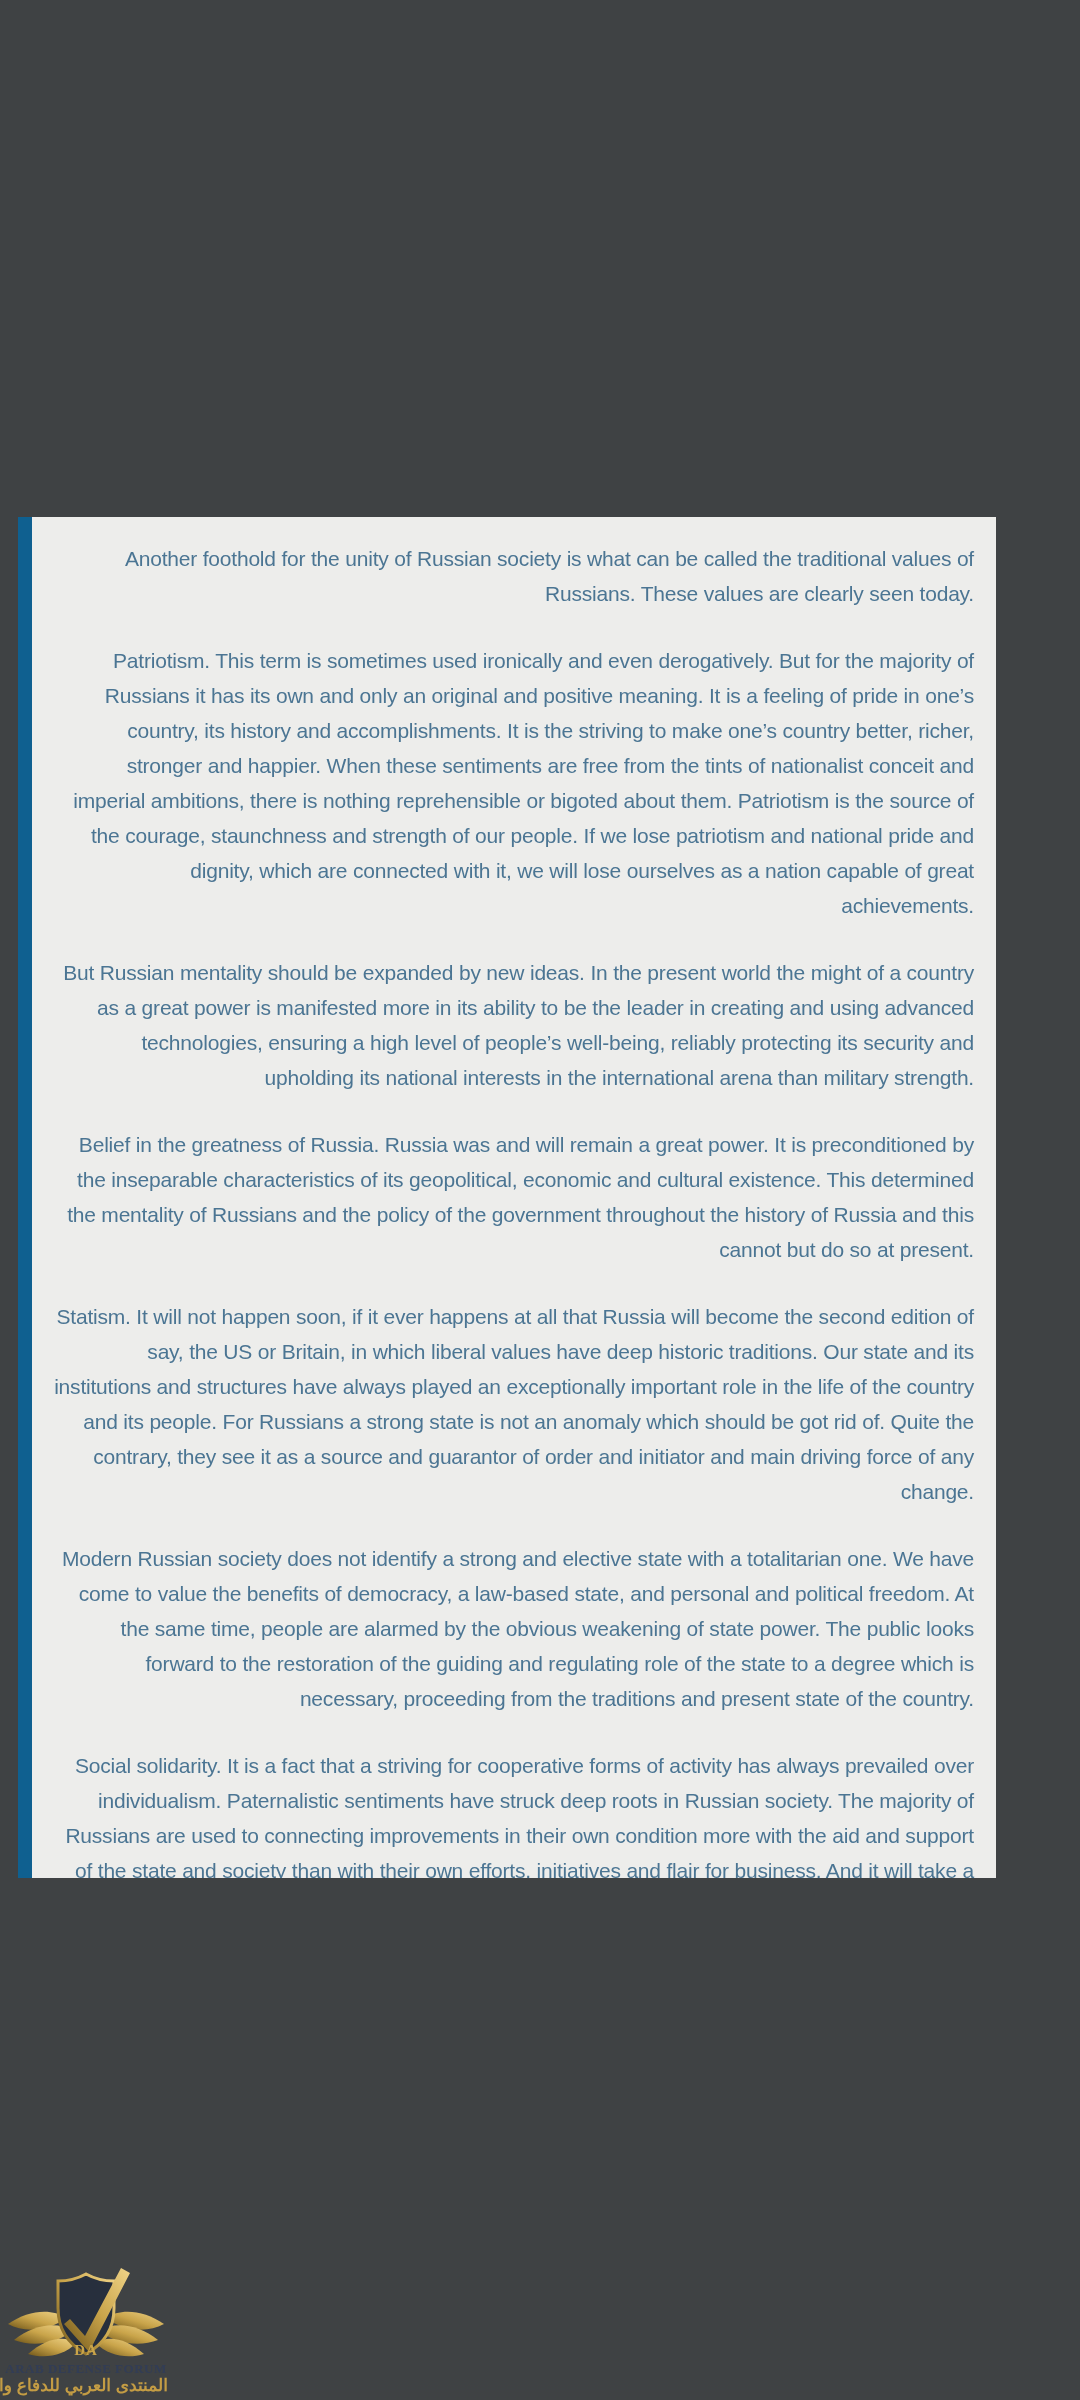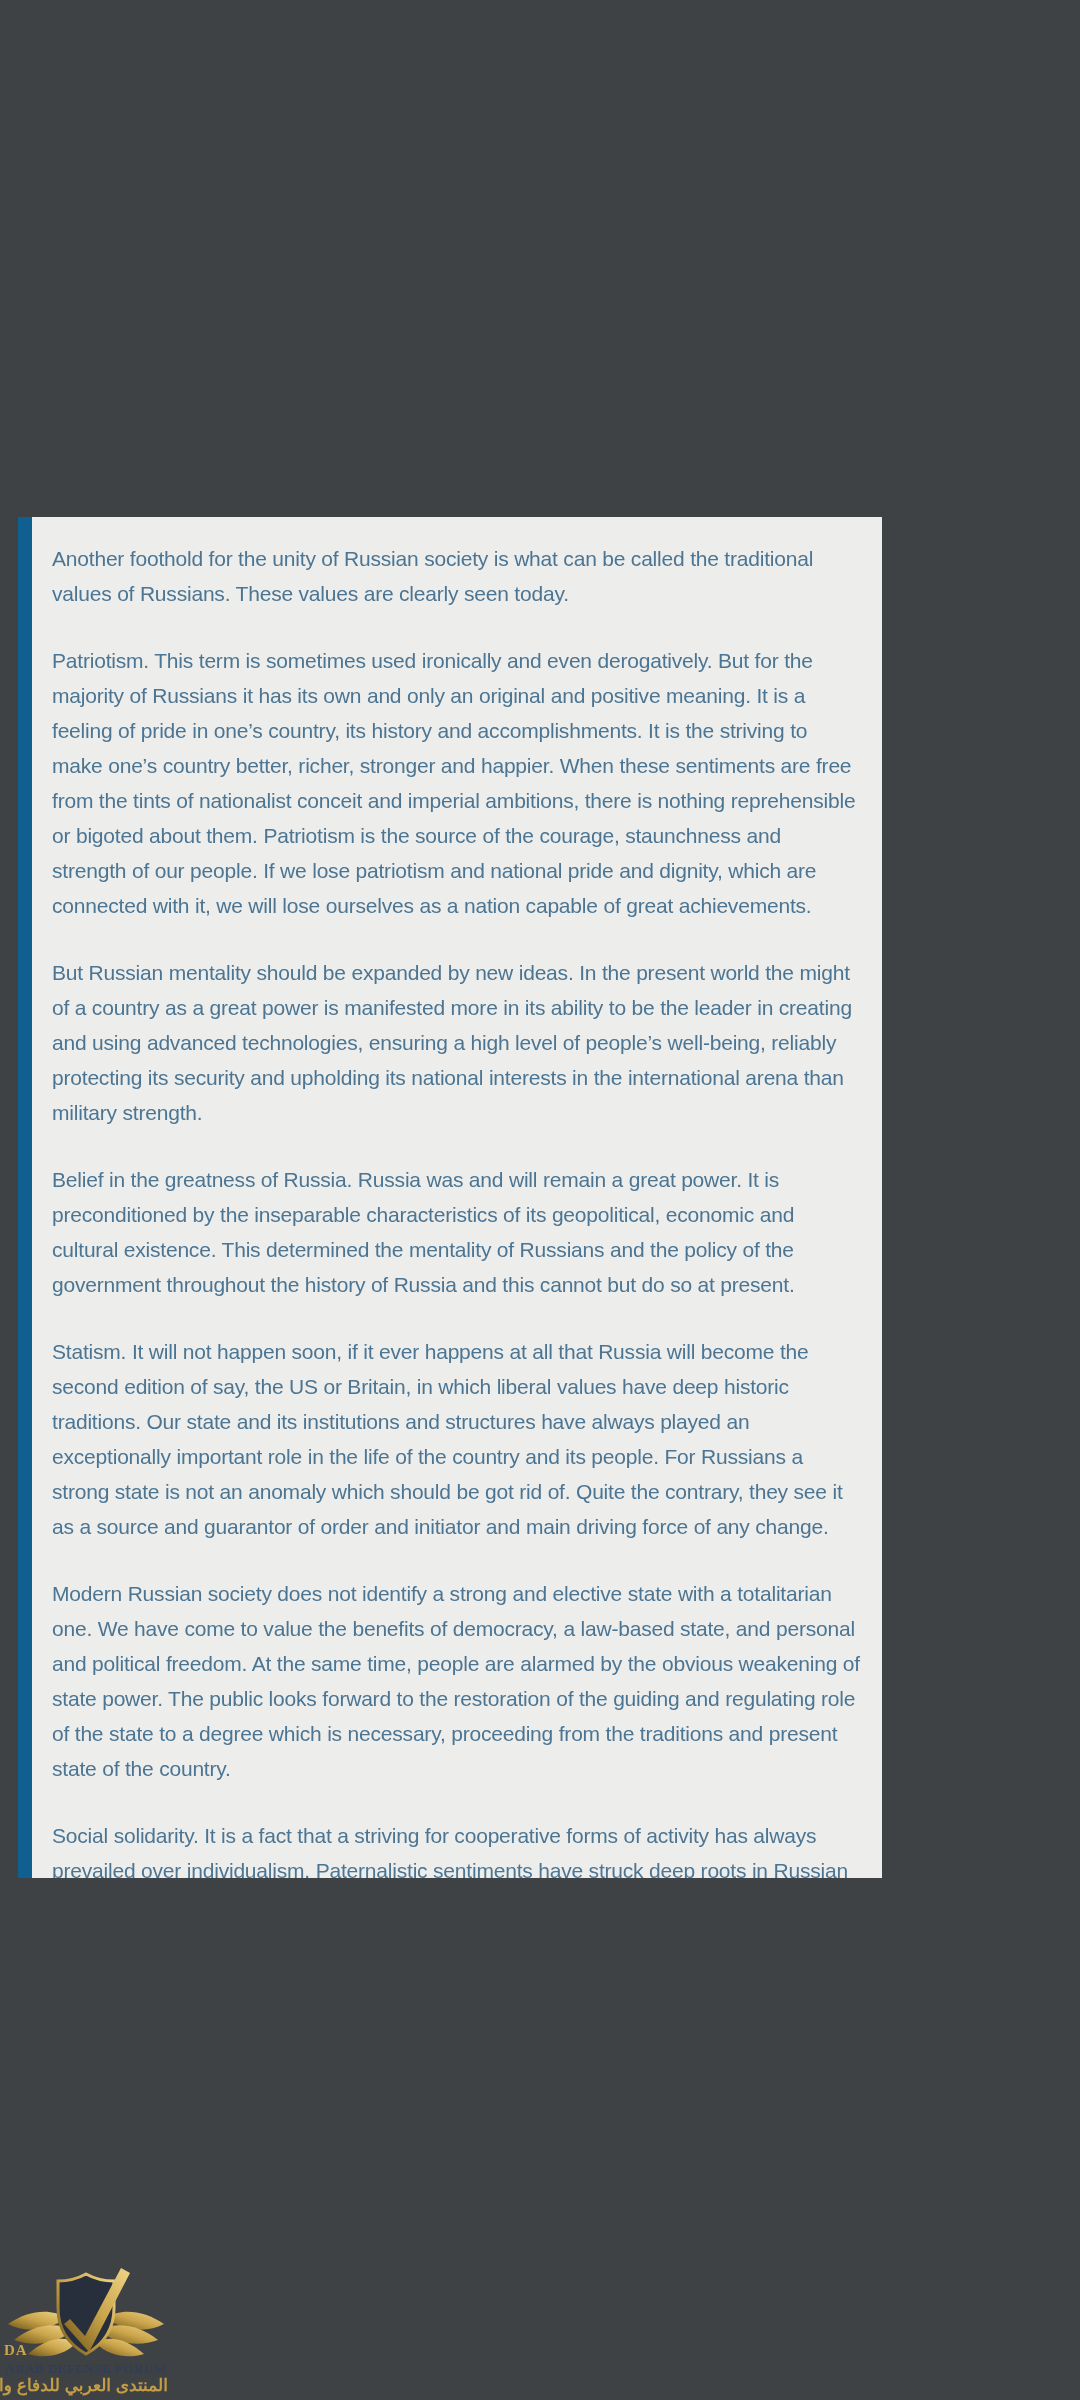--- a/index.html
+++ b/index.html
@@ -13,27 +13,28 @@
     overflow: hidden;
     background: #3f4244;
     font-family: "Liberation Sans", sans-serif;
   }
 
   
   .article-card {
     position: absolute;
     top: 517px;
     left: 18px;
-    width: 864px;
+    width: 978px;
     height: 1361px;
     box-sizing: border-box;
     background: #ededeb;
     border-left: 14px solid #0f6090;
     padding: 24px 22px 2px 20px;
     overflow: hidden;
+    text-align: right;
   }
   .article-card p {
     margin: 0 0 32px 0;
     font-size: 21px;
     line-height: 35px;
     letter-spacing: -0.2px;
     font-weight: 400;
     color: #4b7593;
   }
   .article-card p:last-child { margin-bottom: 16px; }
@@ -45,21 +46,21 @@
     top: 2268px;
     width: 164px;
     height: 132px;
   }
   .watermark svg { display: block; }
   .wm-monogram {
     position: absolute;
     top: 74px;
     left: 0;
     width: 100%;
-    text-align: left;
+    text-align: center;
     font-family: "Liberation Serif", serif;
     font-weight: bold;
     font-size: 15px;
     letter-spacing: 1px;
     color: #c9a44a;
   }
   .wm-title-en {
     position: absolute;
     top: 93px;
     left: 0;

